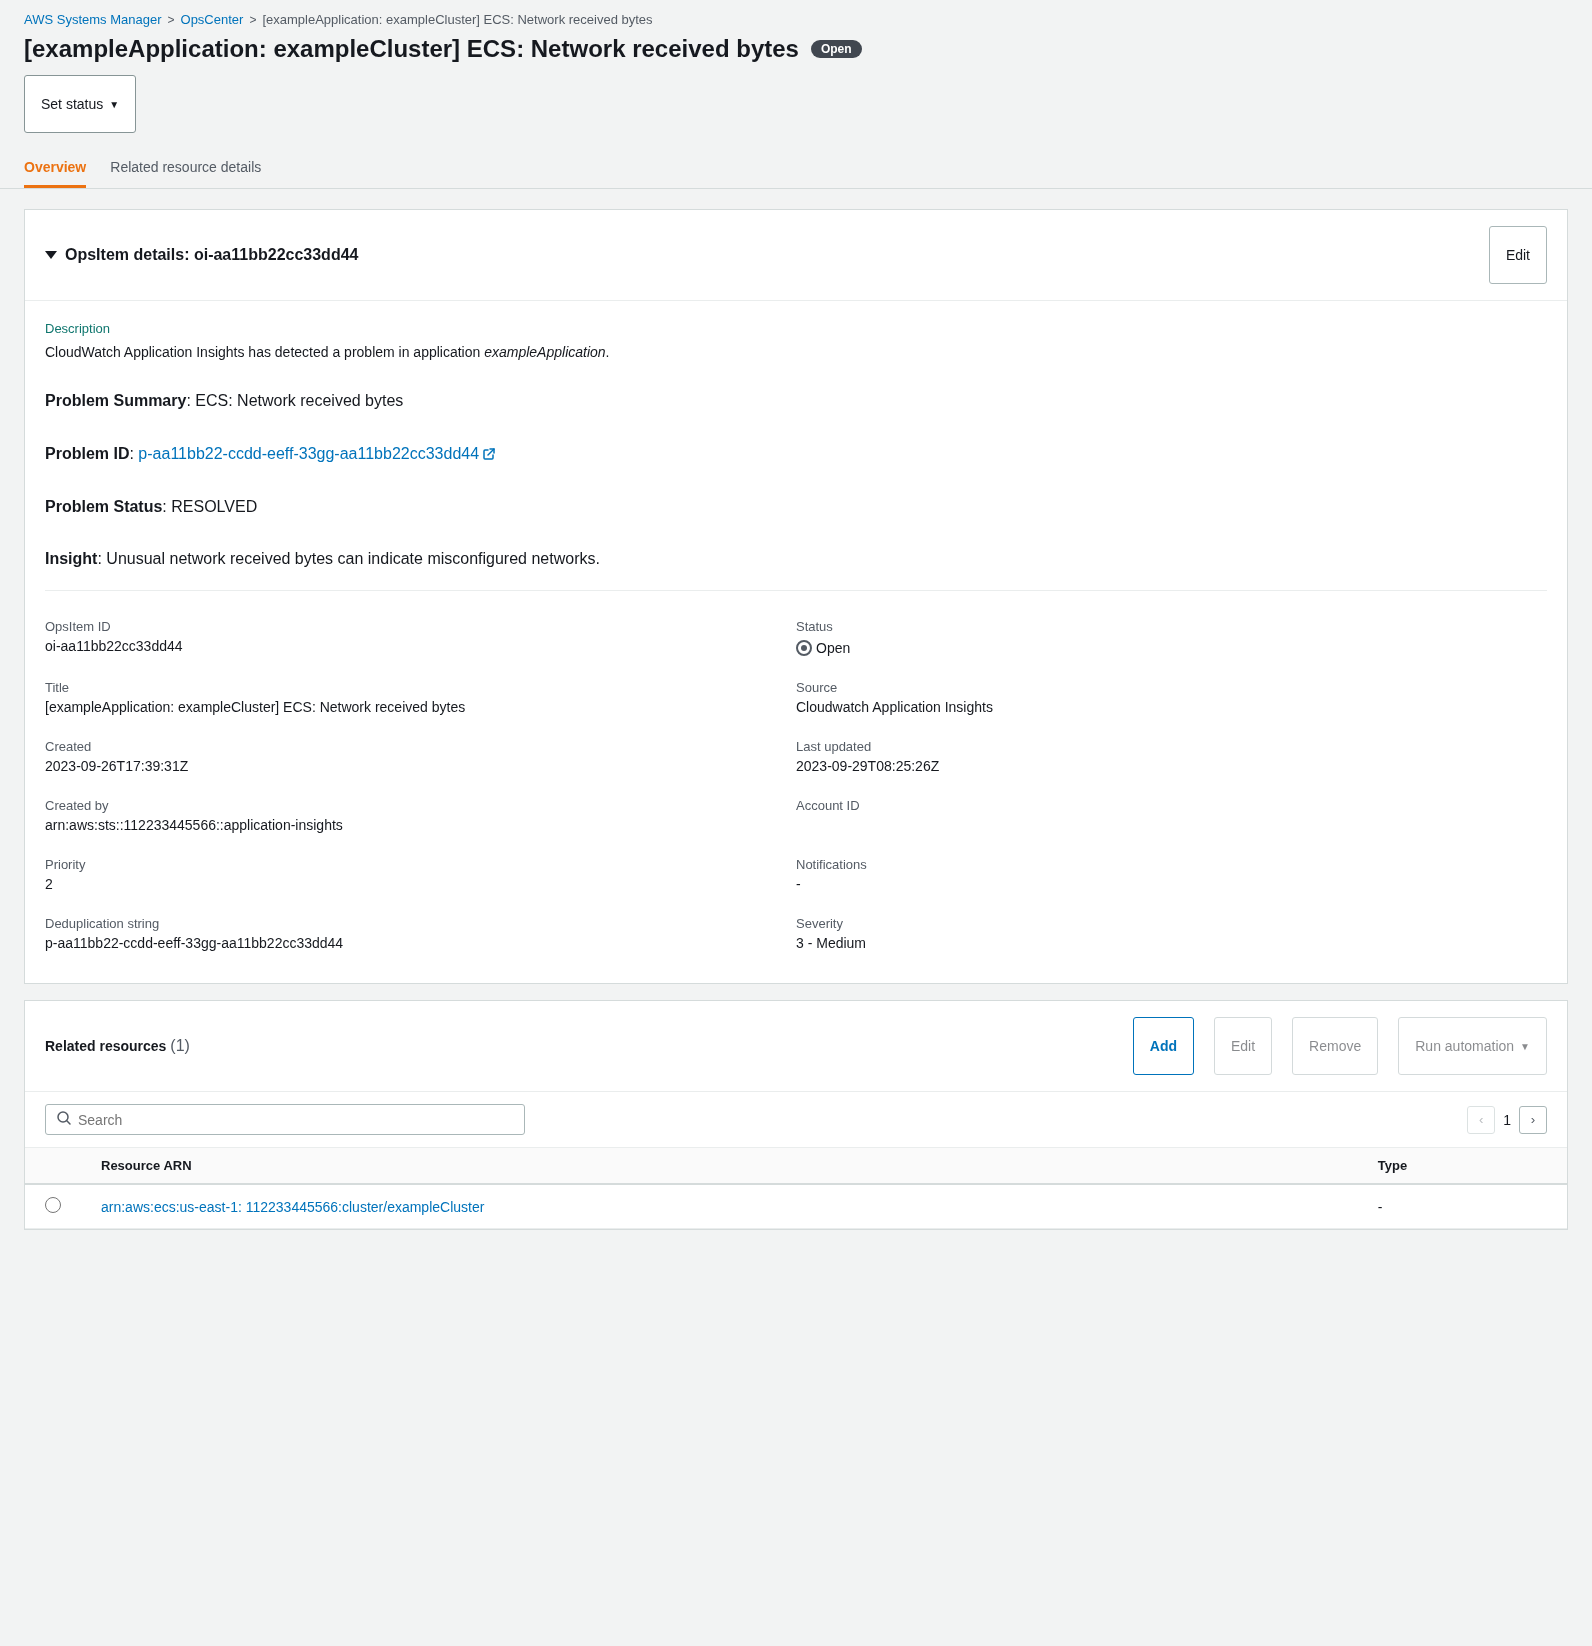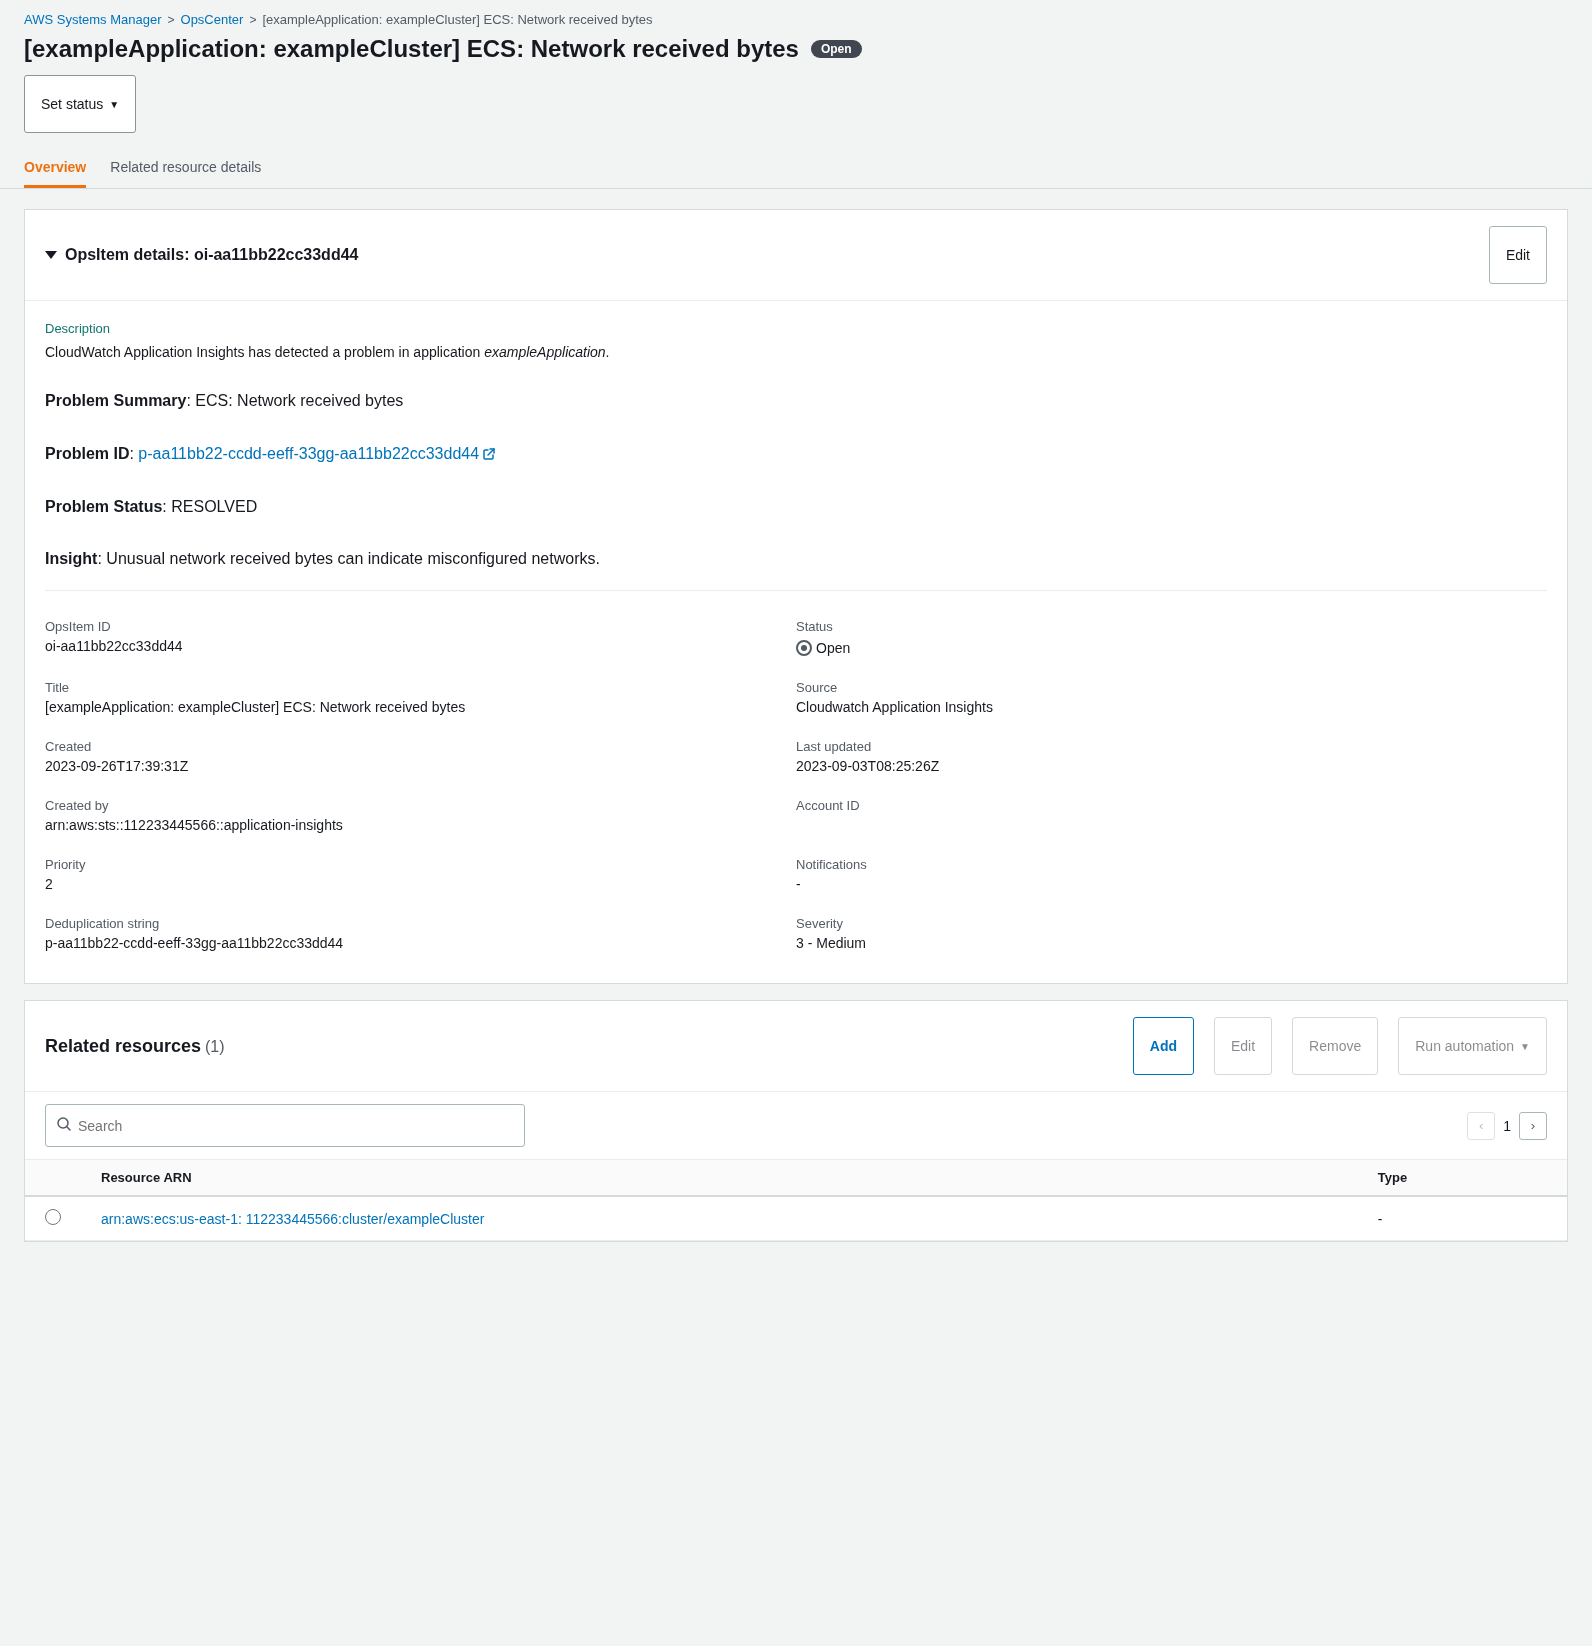--- a/index.html
+++ b/index.html
@@ -192,21 +192,21 @@
 
     
     .related-header {
       display: flex;
       align-items: center;
       justify-content: space-between;
       padding: 16px 20px;
       border-bottom: 1px solid #eaeded;
     }
     .related-title {
-      font-size: 18px;
+      font-size: 14px;
       font-weight: 700;
     }
     .related-count {
       font-weight: 400;
       font-size: 16px;
       color: #545b64;
     }
     .related-actions {
       display: flex;
       gap: 20px;
@@ -223,21 +223,21 @@
       justify-content: space-between;
       padding: 12px 20px;
       border-bottom: 1px solid #eaeded;
     }
     .search-box {
       display: flex;
       align-items: center;
       border: 1px solid #aab7b8;
       border-radius: 3px;
       background: #fff;
-      padding: 11px 10px;
+      padding: 5px 10px;
       gap: 6px;
       width: 480px;
     }
     .search-box input {
       border: none;
       outline: none;
       font-size: 14px;
       width: 100%;
       font-family: inherit;
     }
@@ -390,21 +390,21 @@
           <div class="detail-label">Source</div>
           <div class="detail-value">Cloudwatch Application Insights</div>
         </div>
 
         <div class="detail-cell">
           <div class="detail-label">Created</div>
           <div class="detail-value">2023-09-26T17:39:31Z</div>
         </div>
         <div class="detail-cell">
           <div class="detail-label">Last updated</div>
-          <div class="detail-value">2023-09-03T08:25:26Z</div>
+          <div class="detail-value">2023-09-29T08:25:26Z</div>
         </div>
 
         <div class="detail-cell">
           <div class="detail-label">Created by</div>
           <div class="detail-value">arn:aws:sts::112233445566::application-insights</div>
         </div>
         <div class="detail-cell">
           <div class="detail-label">Account ID</div>
         </div>
 

